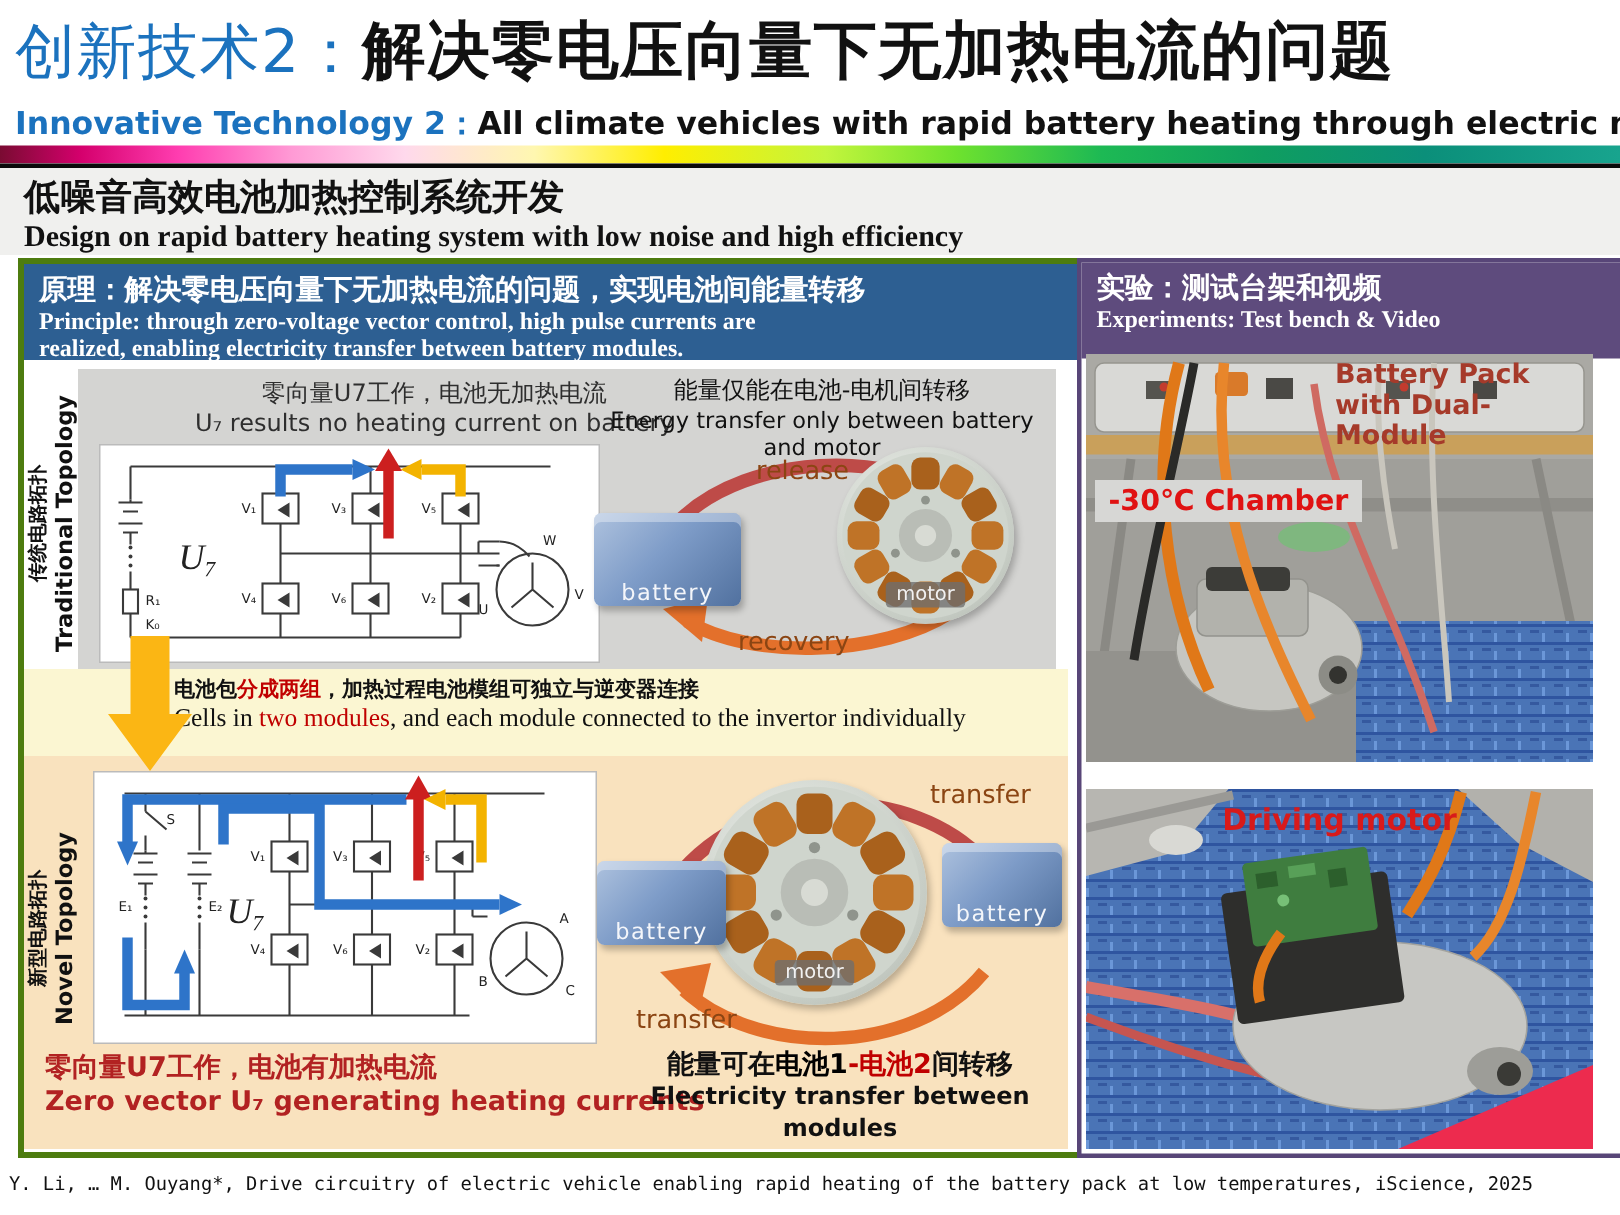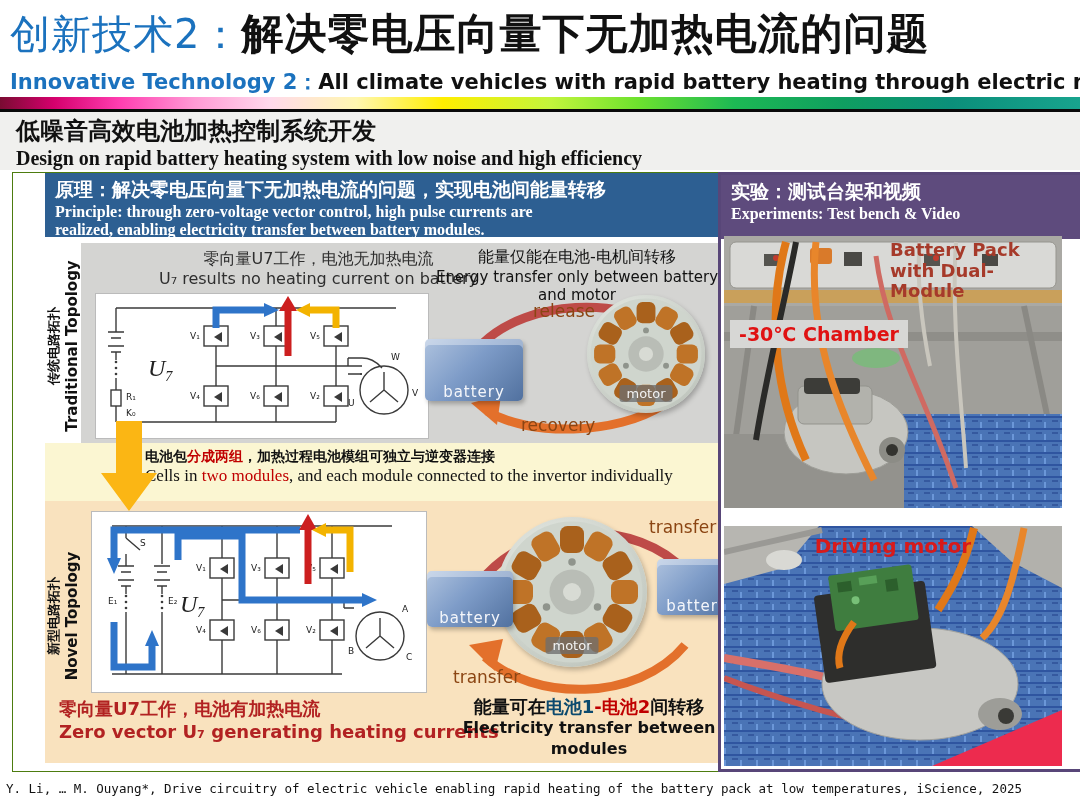--- a/index.html
+++ b/index.html
@@ -15,21 +15,21 @@
   .rainbow{position:absolute;left:0;top:97px;width:1080px;height:12px;
     background:linear-gradient(90deg,#7a0b32 0%,#d5006d 5%,#ff3db0 11%,#ff9ad5 18%,#ffd9ec 25%,
       #fff7b0 33%,#ffee00 41%,#c3f53c 51%,#6ee22e 59%,#1db954 68%,#0f9e60 78%,#0b8f7a 88%,#18a48e 100%);}
   .section-head{position:absolute;left:0;top:109px;width:1080px;height:58px;background:#f0f0ee;
     border-top:3px solid #0a0a0a;}
   .sec-zh{margin:3px 0 0 16px;font-size:24px;font-weight:800;color:#111;}
   .sec-en{margin:0 0 0 16px;font-size:20px;font-weight:700;color:#111;
     font-family:"Liberation Serif","DejaVu Serif",serif;}
   
   .panel{position:absolute;top:172px;height:600px;background:#fff;box-sizing:border-box;}
-  .panel-left{left:12px;width:760px;border:1px solid #4d7c0f;padding-left:32px;}
+  .panel-left{left:12px;width:760px;border:4px solid #4d7c0f;}
   .panel-right{left:718px;width:367px;border:3px solid #584678;}
   .ph{padding:4px 10px 5px 10px;color:#fff;}
   .ph-blue{background:#2D5F92;height:55px;}
   .ph-purple{background:#5E4B7D;height:55px;}
   .ph-zh{font-size:19px;font-weight:800;}
   .ph-en{font-size:16px;font-weight:700;font-family:"Liberation Serif","DejaVu Serif",serif;line-height:1.15;}
   .pl-body{position:relative;width:696px;height:532px;}
   .band{position:absolute;left:0;width:696px;}
   .band.gray{top:6px;height:200px;background:#fff;}
   .gray-box{position:absolute;left:36px;top:0;width:652px;height:200px;background:#D4D4D2;}
@@ -52,21 +52,21 @@
   .motor{position:absolute;border-radius:50%;background:radial-gradient(circle at 40% 35%,#eef1ec,#c6ccc4 70%,#aab0a8);
     box-shadow:2px 3px 5px rgba(0,0,0,.25);}
   .motor-label{position:absolute;left:50%;bottom:9%;transform:translateX(-50%);
     background:rgba(110,110,110,.78);color:#f2f2f2;font-size:13px;padding:1px 7px;border-radius:3px;}
   .arr-label{position:absolute;color:#8B4513;font-size:17px;}
   .big-arrow{position:absolute;left:54px;top:184px;z-index:5;}
   .band-text{position:absolute;left:100px;top:5px;}
   .band-zh{font-size:14px;font-weight:700;color:#111;}
   .band-en{font-size:17px;font-family:"Liberation Serif","DejaVu Serif",serif;color:#111;}
   .c-red{color:#C00000;}
-  .c-blue{color:#0c4a6e;margin-top:16px;}
+  .c-blue{color:#000000;margin-top:16px;}
   .novel-note{position:absolute;left:14px;top:196px;line-height:1.3;}
   .novel-note .zh{font-size:18px;font-weight:800;color:#B22222;}
   .novel-note .en{font-size:18px;font-weight:800;color:#B22222;}
   .novel-result{position:absolute;left:398px;top:194px;width:292px;text-align:center;line-height:1.3;}
   .novel-result .zh{font-size:18px;font-weight:800;color:#111;}
   .novel-result .en{font-size:16px;font-weight:800;color:#111;}
   
   .photo{position:absolute;left:3px;width:338px;overflow:hidden;background:#9a9a96;}
   .photo-bench{top:61px;height:272px;}
   .photo-motor{top:351px;height:240px;}

